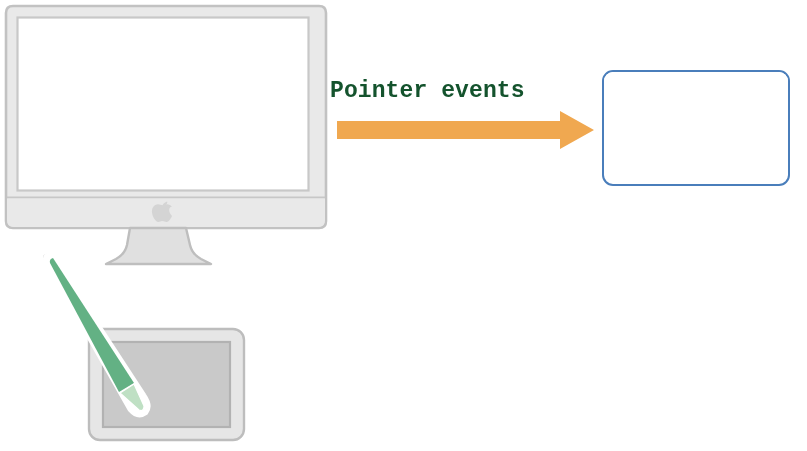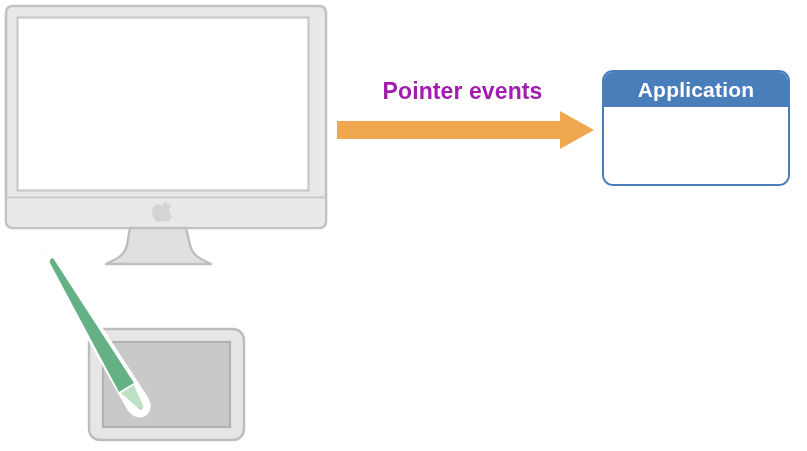--- a/index.html
+++ b/index.html
@@ -25,26 +25,26 @@
     width: 807px;
     height: 451px;
   }
 
   
   .label-pointer-events {
     position: absolute;
     left: 330px;
     top: 78px;
     width: 265px;
-    text-align: center;
-    font-family: Liberation Sans, sans-serif;
+    text-align: left;
+    font-family: Liberation Mono, monospace;
     font-size: 23px;
     font-weight: bold;
     letter-spacing: 0.1px;
-    color: #a21caf;
+    color: #14532d;
     white-space: nowrap;
     user-select: none;
   }
 
   
   .app-box {
     position: absolute;
     left: 602px;
     top: 70px;
     width: 188px;
@@ -179,19 +179,16 @@
              L 560,111
              L 594,130
              L 560,149
              L 560,139
              L 337,139 Z" fill="#F0A850"></path>
   </svg>
 
   <div class="label-pointer-events">Pointer events</div>
 
   <div class="app-box">
-    <div class="app-box-header">
-      <span class="app-box-title">Application</span>
-    </div>
     <div class="app-box-body"></div>
   </div>
 
 </div>
 
 </body></html>

